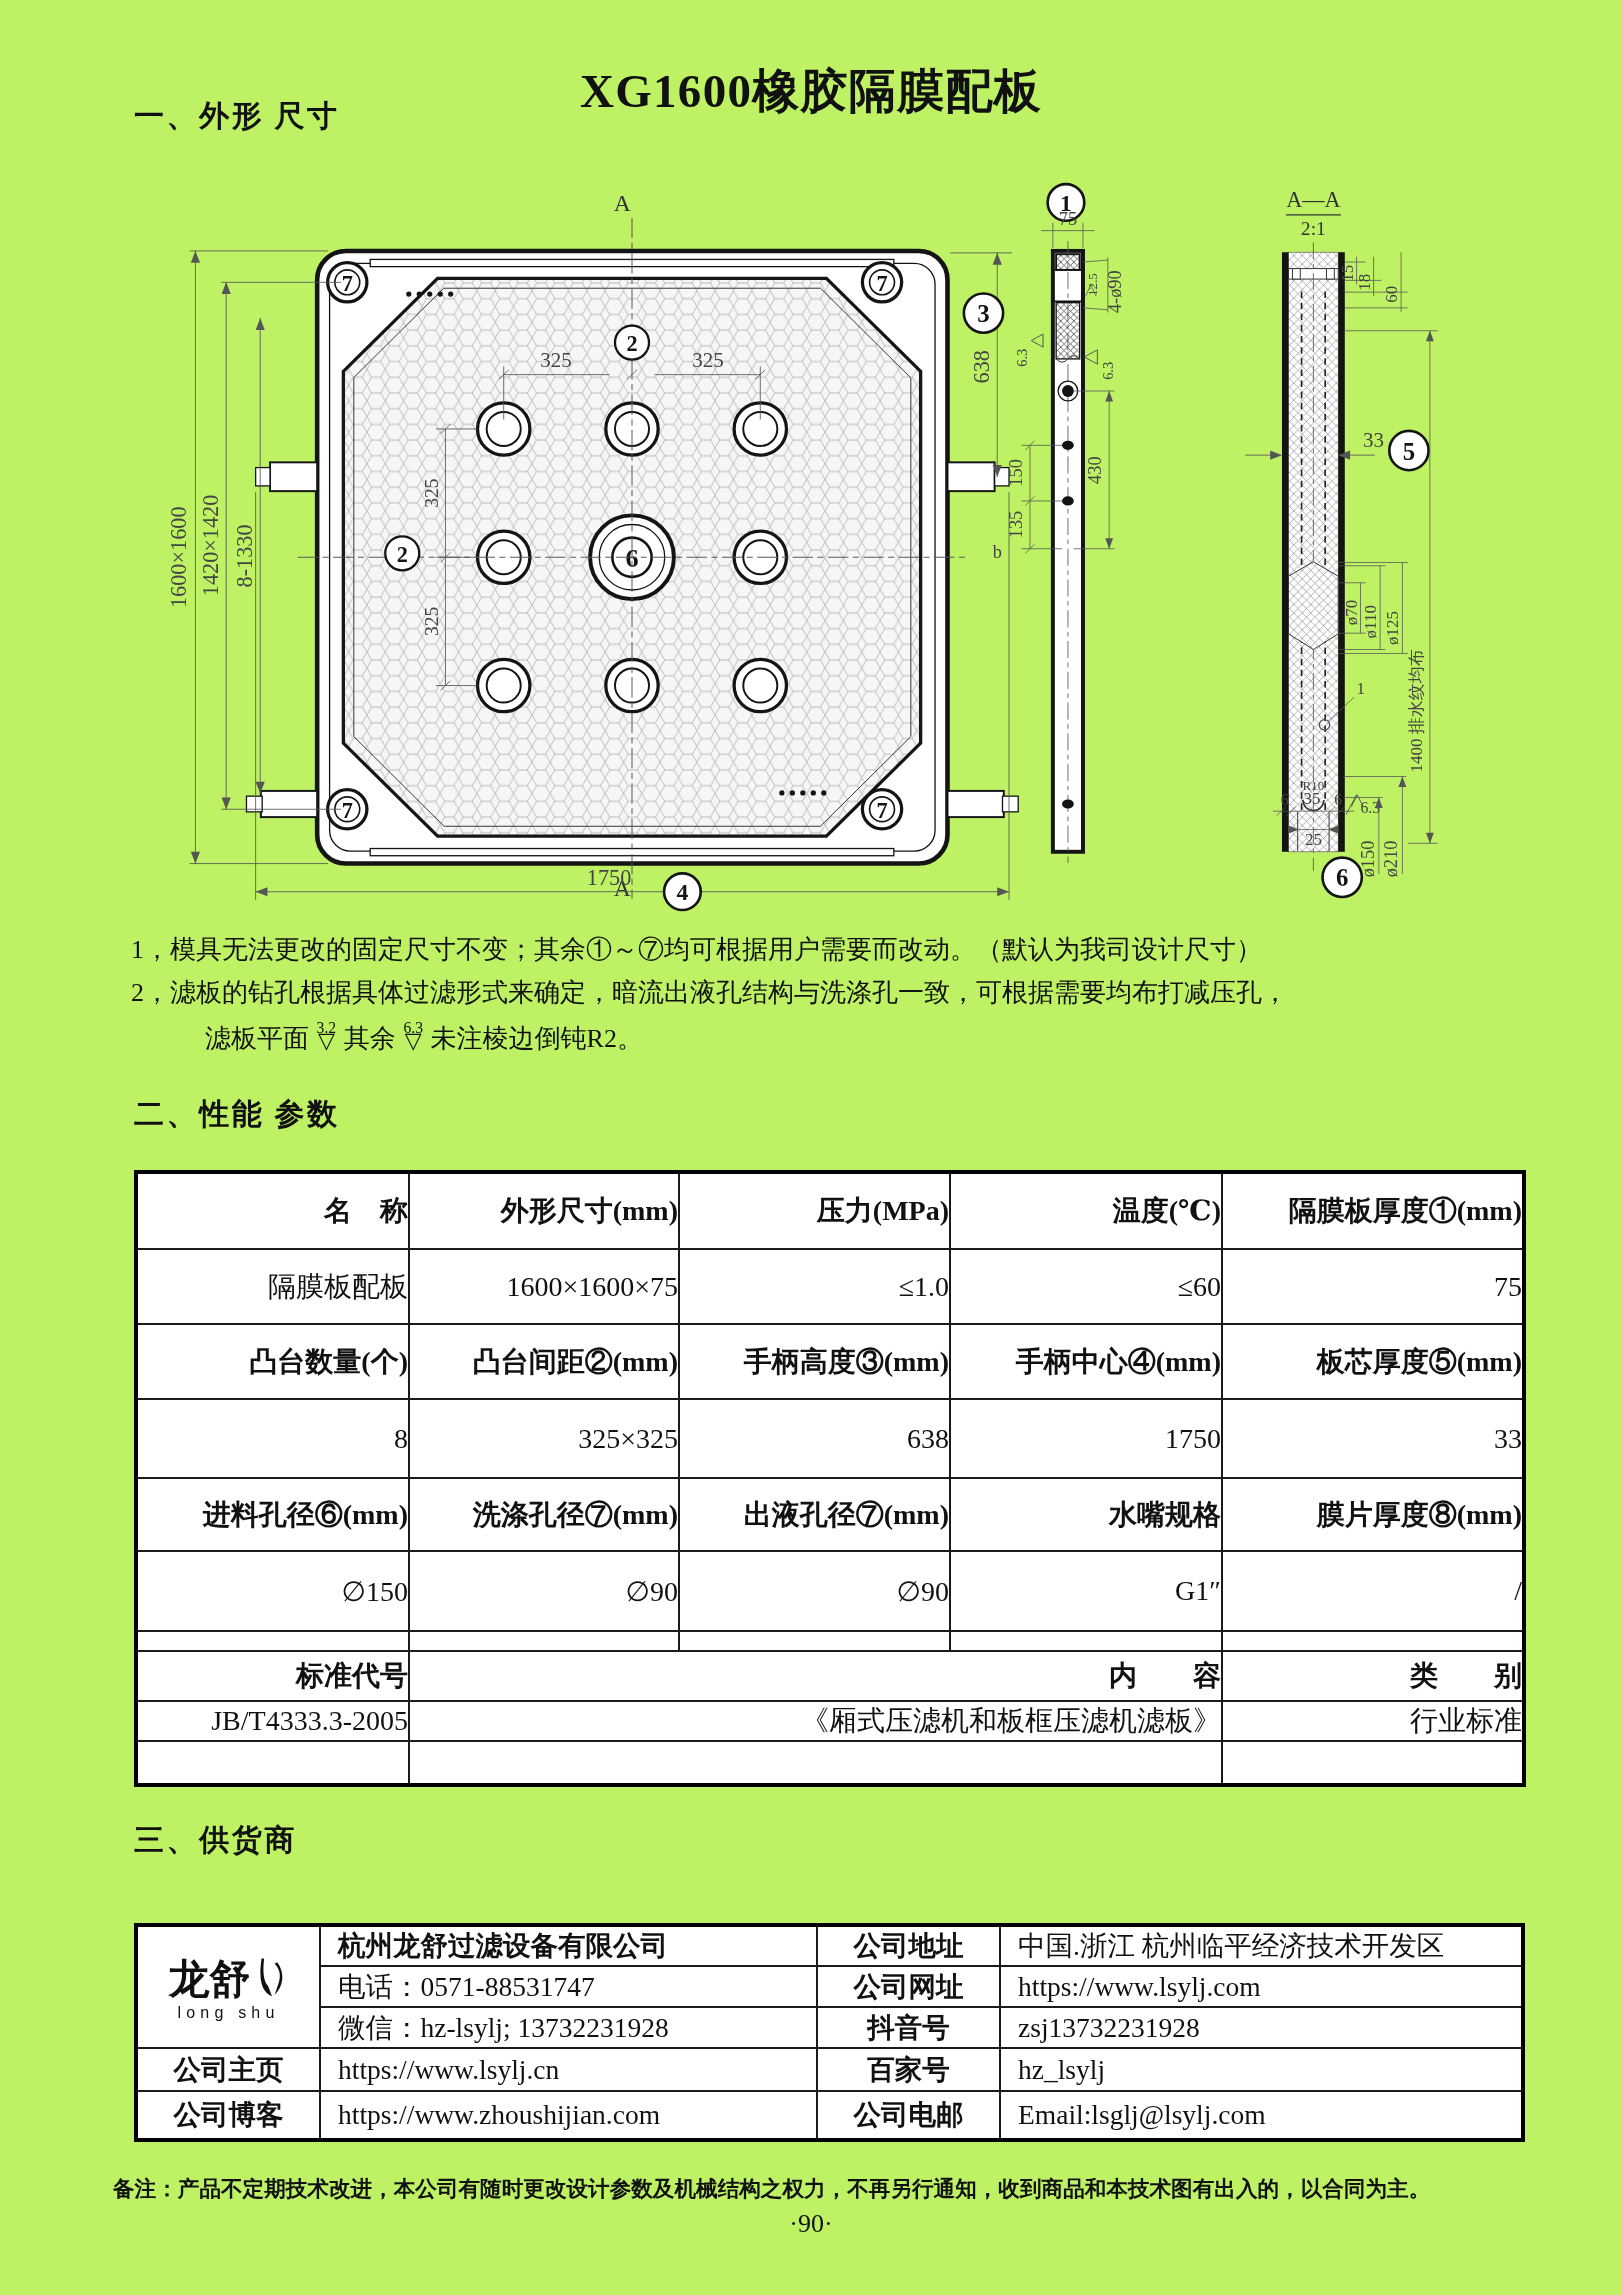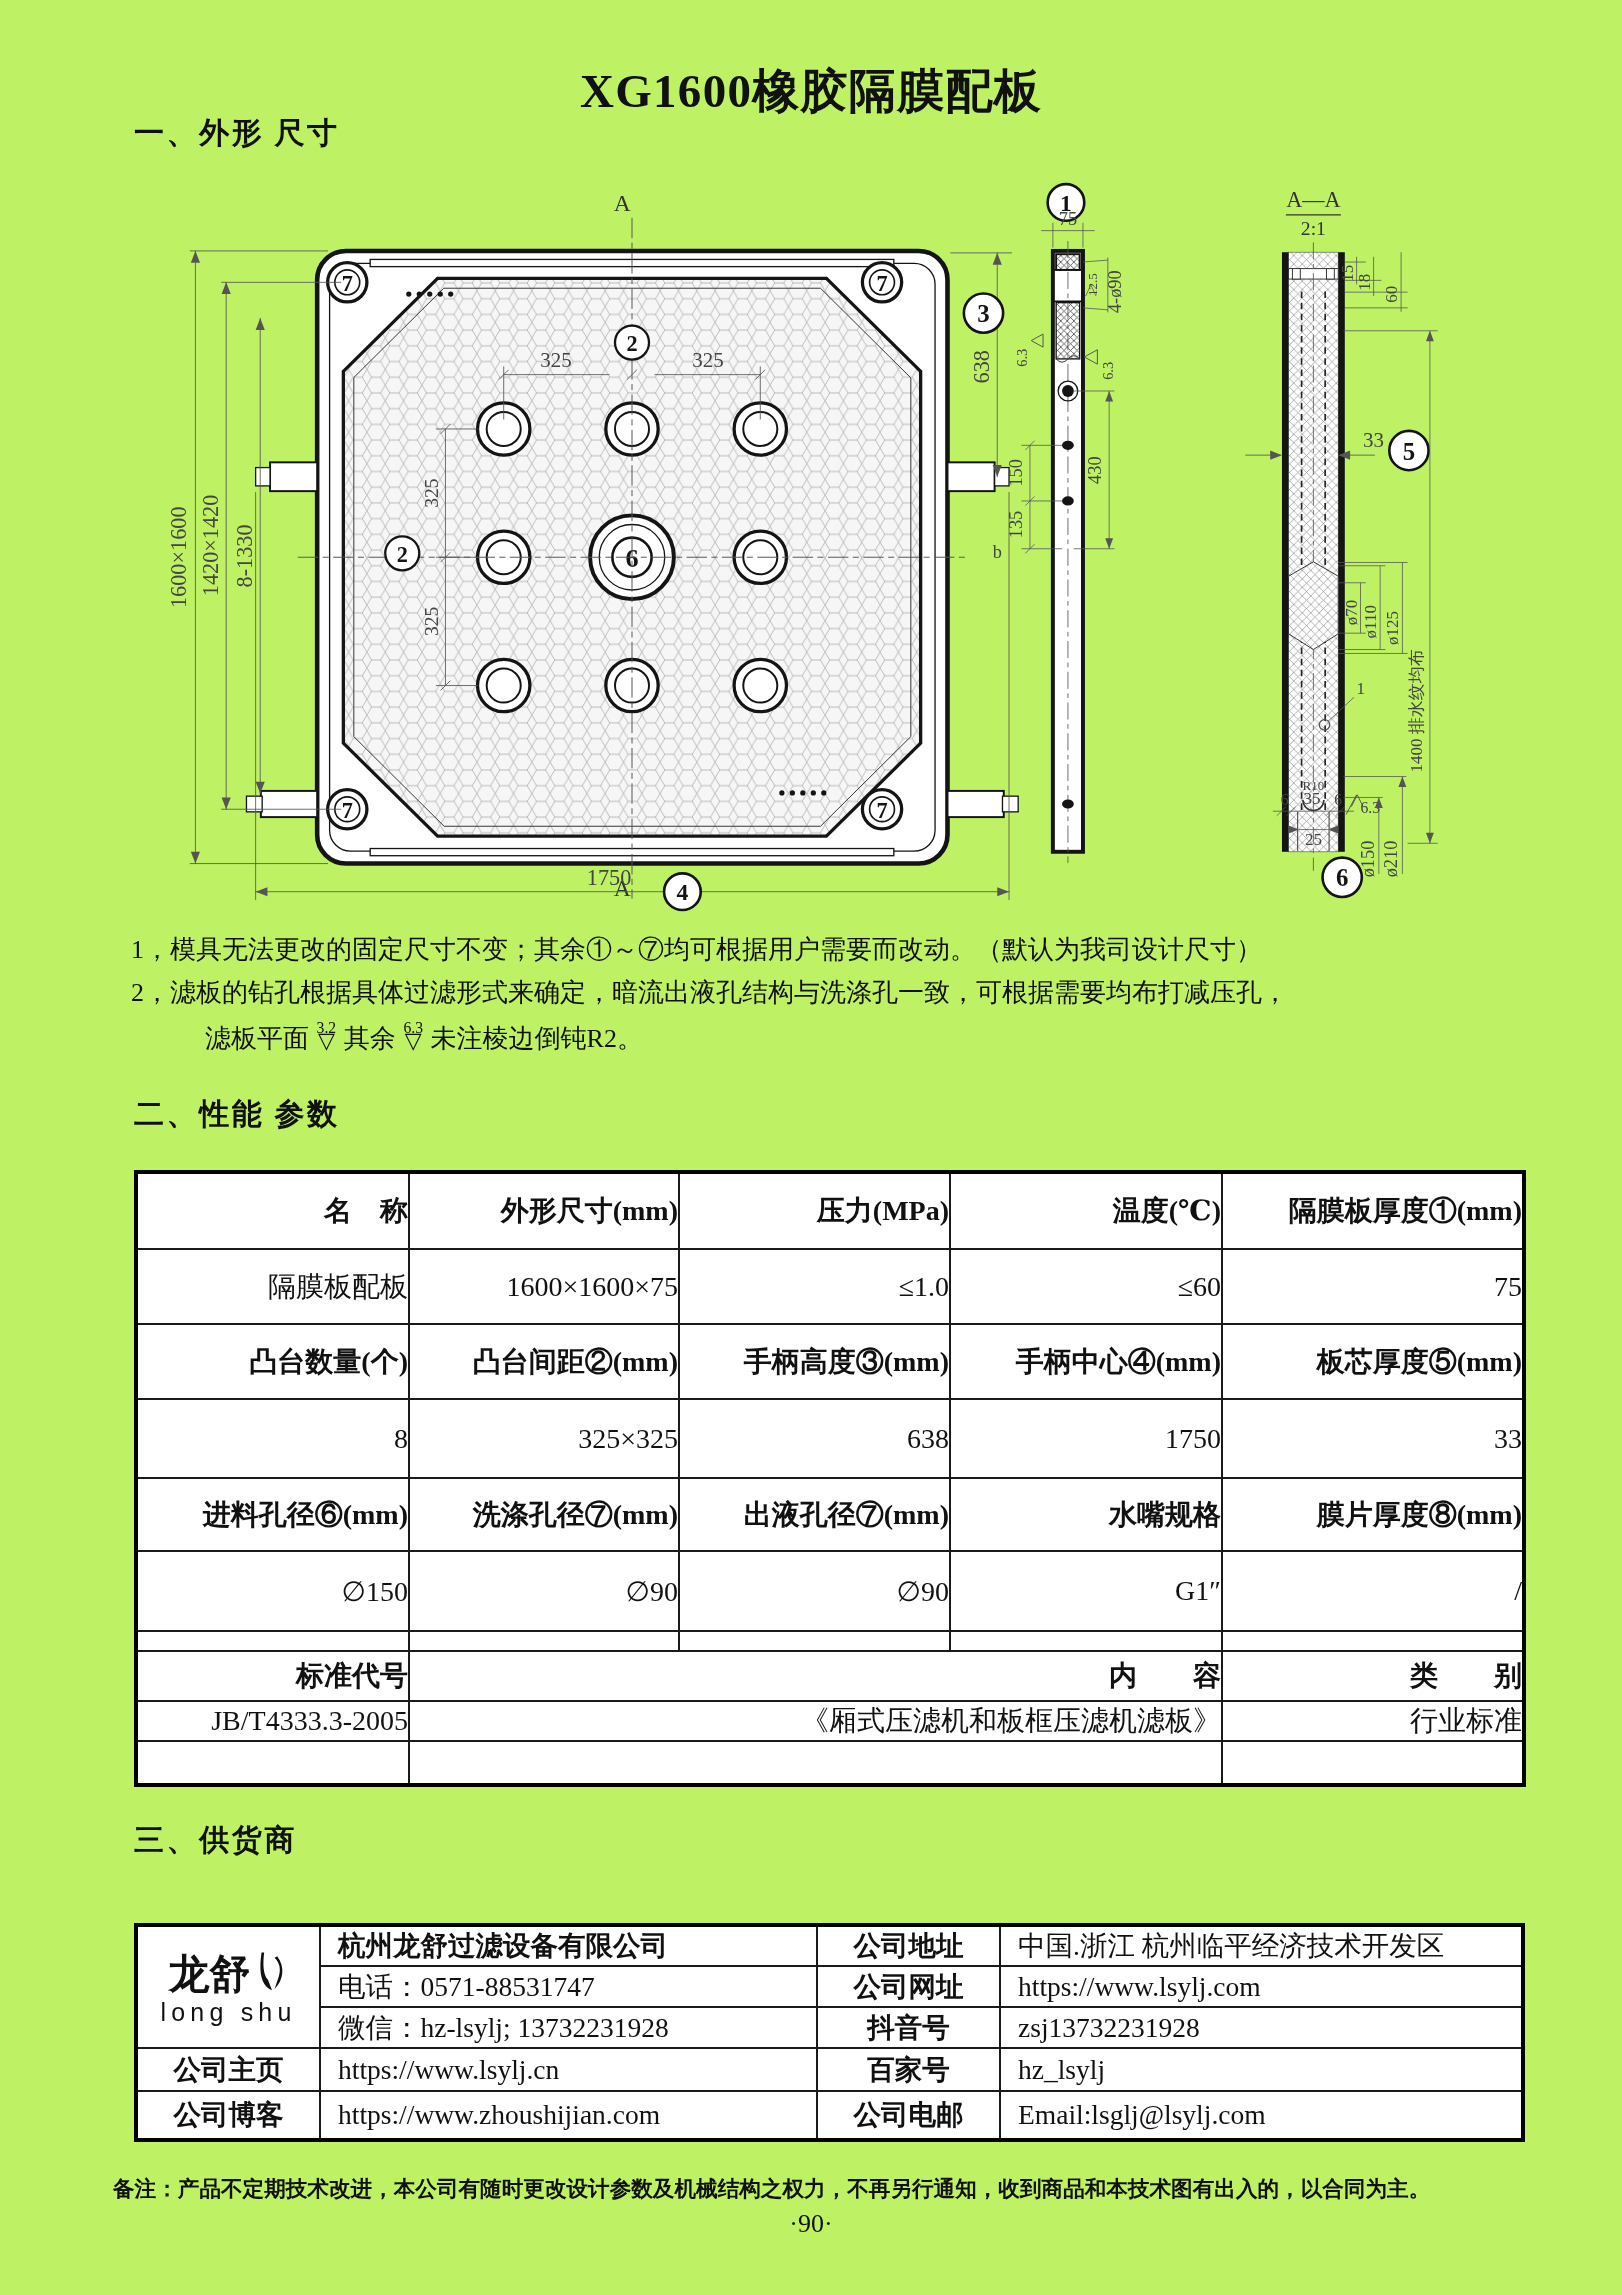--- a/index.html
+++ b/index.html
@@ -1,21 +1,21 @@
 <!DOCTYPE html>
 <html style="font-size:10.5px"><head>
 <meta charset="utf-8">
 <style>
   html,body{margin:0;padding:0;background:#888;}
   .page{position:relative;width:1622px;height:2295px;background:#bef264;
         font-family:"Liberation Serif","DejaVu Serif",serif;color:#111;overflow:hidden;}
   .title{position:absolute;left:0;top:60px;width:100%;text-align:center;
          font-size:47px;font-weight:bold;letter-spacing:1.3px;}
   .sec{position:absolute;left:134px;font-size:30px;font-weight:bold;letter-spacing:2.6px;}
-  .s1{top:113px;}
+  .s1{top:96px;}
   .s2{top:1094px;}
   .s3{top:1820px;}
   .note{position:absolute;font-size:26px;line-height:1.0;white-space:nowrap;}
   .n1{left:131px;top:937px;}
   .n2{left:131px;top:980px;}
   .n2b{left:205px;top:1025px;display:flex;align-items:center;gap:5px;}
   .sfin{display:inline-flex;flex-direction:column;align-items:center;line-height:.8;
         margin:0 2.6px;transform:translateY(-2.6px);}
   .sfin-num{font-size:15.7px;}
   .sfin-sym{font-size:22px;margin-top:-2.6px;}
@@ -28,21 +28,21 @@
   tr.re{height:73px;} tr.rf{height:80px;} tr.rg{height:19.6px;} tr.rh{height:50px;}
   tr.ri{height:36px;} tr.rj{height:44px;}
   .sup{left:134px;top:1923px;width:1387px;border:4.6px solid #000;}
   .sup td{border:2px solid #1a1a1a;vertical-align:middle;font-size:27.5px;
           padding:0 0 0 17px;overflow:hidden;}
   .sup td.lbl{font-weight:bold;text-align:center;padding:0;}
   .sup td.logo{text-align:center;padding:0;}
   tr.u1{height:41px;} tr.u2{height:41px;} tr.u3{height:41px;} tr.u4{height:43px;} tr.u5{height:49px;}
   .logo-row{display:flex;align-items:center;justify-content:center;gap:4px;}
   .logo-cn{font-size:41px;font-weight:bold;}
-  .logo-sub{font-size:25px;font-family:"Liberation Sans","DejaVu Sans",sans-serif;
+  .logo-sub{font-size:16px;font-family:"Liberation Sans","DejaVu Sans",sans-serif;
             letter-spacing:5.2px;margin-top:-3.9px;}
   .remark{position:absolute;left:113px;top:2174px;width:1440px;font-size:21.6px;
           font-weight:bold;white-space:nowrap;}
   .pagenum{position:absolute;left:0;top:2209px;width:100%;text-align:center;font-size:26px;}
   svg text{font-family:"Liberation Serif","DejaVu Serif",serif;}
 </style>
 </head>
 <body>
 
 <div class="page">

